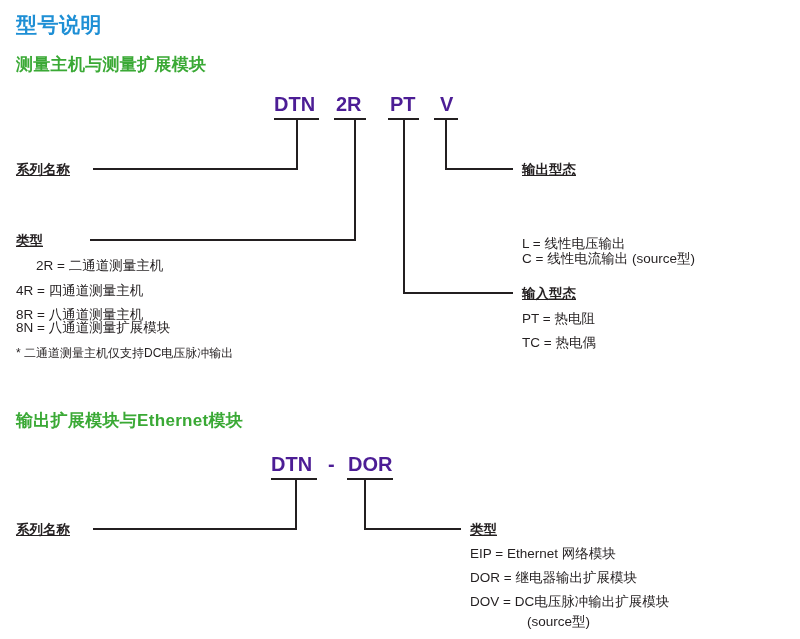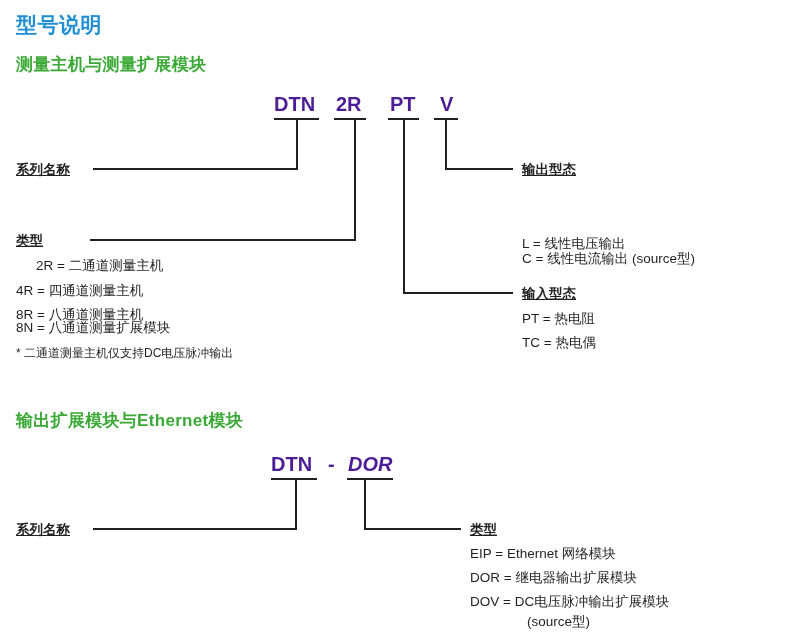--- a/index.html
+++ b/index.html
@@ -145,21 +145,21 @@
   <div class="lbl-item" style="left:522px; top:235px;">L = 线性电压输出</div>
 
   <div class="lbl-bold" style="left:522px; top:285px;">输入型态</div>
   <div class="lbl-item" style="left:522px; top:310px;">PT = 热电阻</div>
   <div class="lbl-item" style="left:522px; top:334px;">TC = 热电偶</div>
 
   <div class="title-sub2">输出扩展模块与Ethernet模块</div>
 
   <div class="code-token" style="left:271px; top:453px;">DTN</div>
   <div class="code-token" style="left:328px; top:453px;">-</div>
-  <div class="code-token" style="left:348px; top:453px;font-style:italic;">DOR</div>
+  <div class="code-token" style="left:348px; top:453px;">DOR</div>
 
   <div class="underline" style="left:271px; top:478px; width:46px;"></div>
   <div class="underline" style="left:347px; top:478px; width:46px;"></div>
 
   <div class="vline" style="left:295px; top:478px; height:52px;"></div>
   <div class="hline" style="left:93px; top:528px; width:204px;"></div>
 
   <div class="vline" style="left:364px; top:478px; height:52px;"></div>
   <div class="hline" style="left:364px; top:528px; width:97px;"></div>
 

